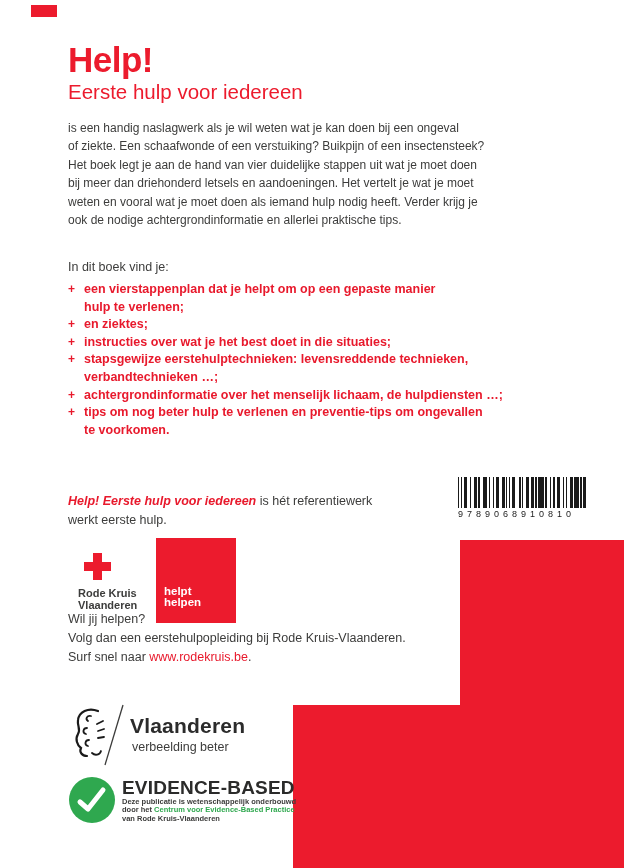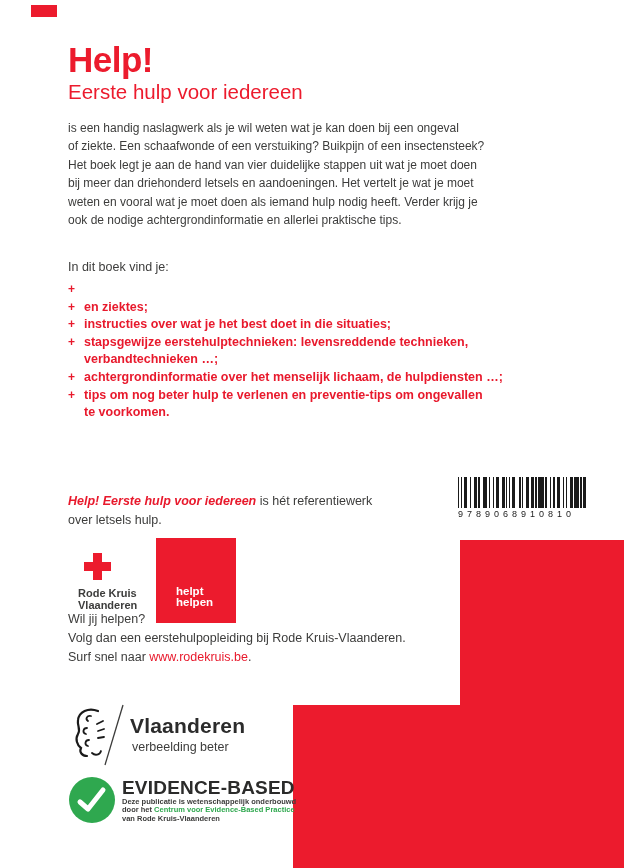--- a/index.html
+++ b/index.html
@@ -32,21 +32,21 @@
   .barcode-bars span { display:block; height:100%; }
   .barcode-digits { margin-top:1px; font-size:9px; letter-spacing:4px; color:#1a1a1a; white-space:nowrap; }
 
   .rk-logo { left:78px; top:553px; width:76px; }
   .red-cross { position:relative; width:27px; height:27px; margin-left:6px; }
   .red-cross:before { content:""; position:absolute; left:0; top:9px; width:27px; height:9px; background:#ec1b2d; }
   .red-cross:after  { content:""; position:absolute; left:9px; top:0; width:9px; height:27px; background:#ec1b2d; }
   .rk-label { margin-top:7px; font-size:11px; font-weight:bold; line-height:12px; color:#3c3c3b; white-space:nowrap; }
 
   .hh-square { left:156px; top:538px; width:80px; height:85px; background:#ec1b2d; }
-  .hh-label { position:absolute; left:8px; top:48px; color:#ffffff; font-size:11.5px; font-weight:bold; line-height:11px;margin-left:12px; }
+  .hh-label { position:absolute; left:8px; top:48px; color:#ffffff; font-size:11.5px; font-weight:bold; line-height:11px; }
 
   .red-col    { left:460px; top:540px; width:164px; height:328px; background:#ec1b2d; }
   .red-bottom { left:293px; top:705px; width:331px; height:163px; background:#ec1b2d; }
 
   .cta { left:68px; top:610px; font-size:12.5px; line-height:19.2px; color:#3c3c3b; }
   .link { color:#e8192c; text-decoration:none; cursor:pointer; }
 
   .vl-logo { left:66px; top:703px; width:230px; height:66px; }
   .vl-name { position:absolute; left:64px; top:11px; font-size:21px; font-weight:bold; color:#2b2b2b; letter-spacing:0.2px; }
   .vl-tagline { position:absolute; left:66px; top:37px; font-size:12.5px; color:#3c3c3b; }
@@ -73,20 +73,24 @@
     <div>bij meer dan driehonderd letsels en aandoeningen. Het vertelt je wat je moet</div>
     <div>weten en vooral wat je moet doen als iemand hulp nodig heeft. Verder krijg je</div>
     <div>ook de nodige achtergrondinformatie en allerlei praktische tips.</div>
   </div>
 
   <div class="abs list-heading">In dit boek vind je:</div>
 
   <div class="abs features">
     <div class="feat-item">
       <span class="plus">+</span>
+      <span>
+        <span class="feat-line">een vierstappenplan dat je helpt om op een gepaste manier</span>
+        <span class="feat-line">hulp te verlenen;</span>
+      </span>
     </div>
     <div class="feat-item">
       <span class="plus">+</span>
       <span>
         <span class="feat-line">en ziektes;</span>
       </span>
     </div>
     <div class="feat-item">
       <span class="plus">+</span>
       <span>
@@ -112,21 +116,21 @@
         <span class="feat-line">tips om nog beter hulp te verlenen en preventie-tips om ongevallen</span>
         <span class="feat-line">te voorkomen.</span>
       </span>
     </div>
   </div>
 
   <div class="abs reference">
     <div>
       <span class="ref-em">Help! Eerste hulp voor iedereen</span><span> is hét referentiewerk</span>
     </div>
-    <div>over letsels hulp.</div>
+    <div>werkt eerste hulp.</div>
   </div>
 
   <div class="abs barcode">
     <div class="barcode-bars">
         <span style="width: 1.46067px; background: rgb(26, 26, 26);"></span>
         <span style="width: 1.46067px; background: transparent;"></span>
         <span style="width: 1.46067px; background: rgb(26, 26, 26);"></span>
         <span style="width: 1.46067px; background: transparent;"></span>
         <span style="width: 2.92135px; background: rgb(26, 26, 26);"></span>
         <span style="width: 2.92135px; background: transparent;"></span>

